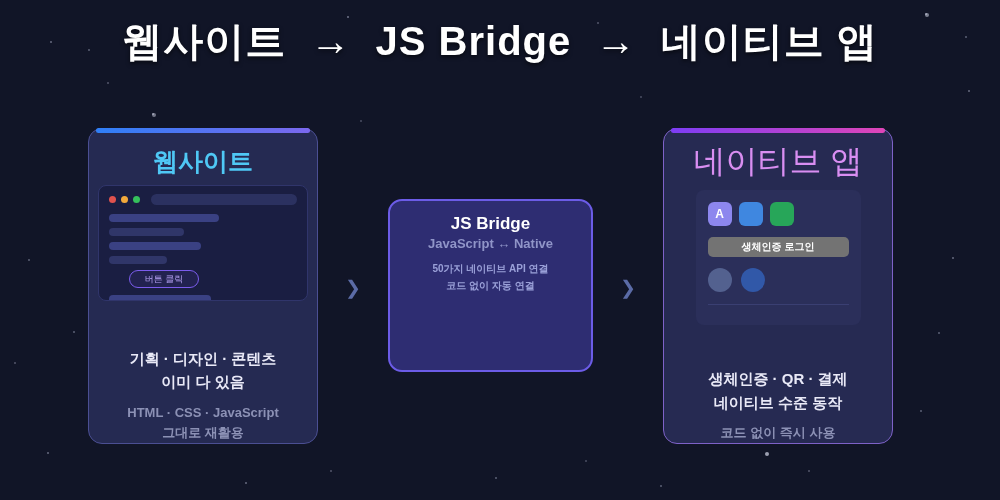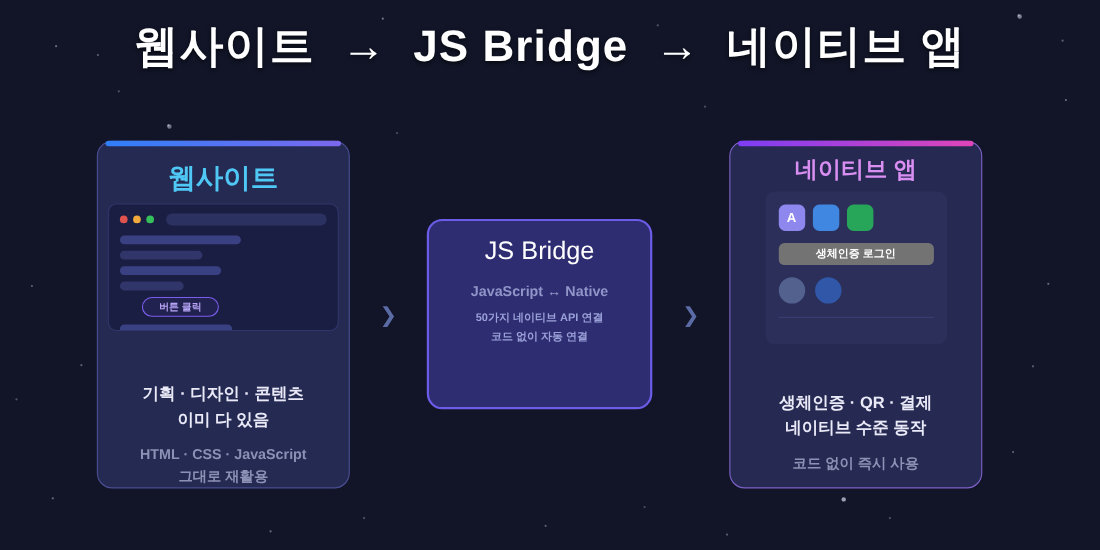--- a/index.html
+++ b/index.html
@@ -86,53 +86,53 @@
   .dot-green { background: #35c05c; }
   .url-pill { flex: 1; height: 11px; margin-left: 6px; border-radius: 6px; background: #2b3160; }
   .browser-body { padding: 9px 10px 0 10px; }
   .sk { height: 8px; border-radius: 4px; margin-bottom: 6px; }
   .sk-a { background: #3a4183; }
   .sk-b { background: #303669; }
   .mock-btn {
     width: 70px; height: 18px; margin: 4px 0 7px 20px;
     border: 1.5px solid #7b5ced; border-radius: 10px;
     background: rgba(40,36,90,.6);
-    color: #b9a5f7; font-size: 9px; font-weight: 700;
+    color: #b9a5f7; font-size: 9px; font-weight: 400;
     display: flex; align-items: center; justify-content: center;
     cursor: pointer;
   }
   .card-text { margin-top: 46px; text-align: center; }
   .hl { color: #e9e9f7; font-size: 15px; font-weight: 800; line-height: 1.55; }
   .sub { color: #8c91b5; font-size: 13px; font-weight: 700; line-height: 1.55; }
   .text-gap { height: 9px; }
 
   
   .bridge-card {
     left: 388px; top: 199px; width: 205px; height: 173px;
     background: #2e2d72;
     border: 2px solid #6c5ce7;
     padding-top: 13px;
     overflow: visible;
   }
-  .bridge-title { color: #ffffff; font-size: 23px; font-weight: 400; }
-  .bridge-subtitle { color: #9095c8; font-size: 13px; font-weight: 700; margin-top: 16px; }
+  .bridge-title { color: #ffffff; font-size: 17px; font-weight: 700; }
+  .bridge-subtitle { color: #9095c8; font-size: 13px; font-weight: 700; margin-top: 2px; }
   .api-list { margin-top: 11px; text-align: center; }
   .api-line { color: #ffffff; font-size: 15px; font-weight: 800; line-height: 20px; }
   .bridge-footer { margin-top: 9px; text-align: center; }
   .bridge-footer div { color: #9aa0d8; font-size: 10px; font-weight: 700; line-height: 17px; }
 
   
   .native-card {
     left: 663px; top: 128px; width: 230px; height: 316px;
     background: #262a52;
     border: 1.5px solid #7e62c8;
     padding-top: 11px;
   }
   .native-card .accent-bar { background: linear-gradient(90deg, #7d3df5, #df45b8); }
-  .native-title { color: #d98ef2; font-size: 21px; font-weight: 700; }
+  .native-title { color: #d98ef2; font-size: 32px; font-weight: 400; }
 
   .phone {
     width: 165px; height: 139px; margin-top: 6px;
     background: #2b2f5a; border-radius: 8px;
     padding: 12px;
   }
   .icon-row { display: flex; gap: 7px; }
   .app-icon {
     width: 24px; height: 24px; border-radius: 6px;
     display: flex; align-items: center; justify-content: center;

